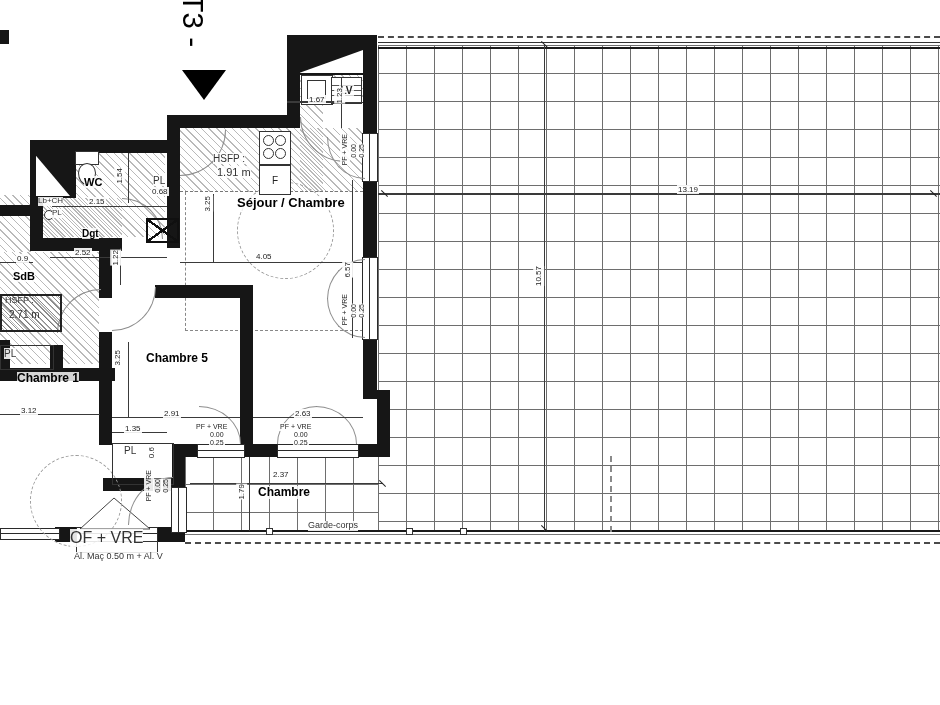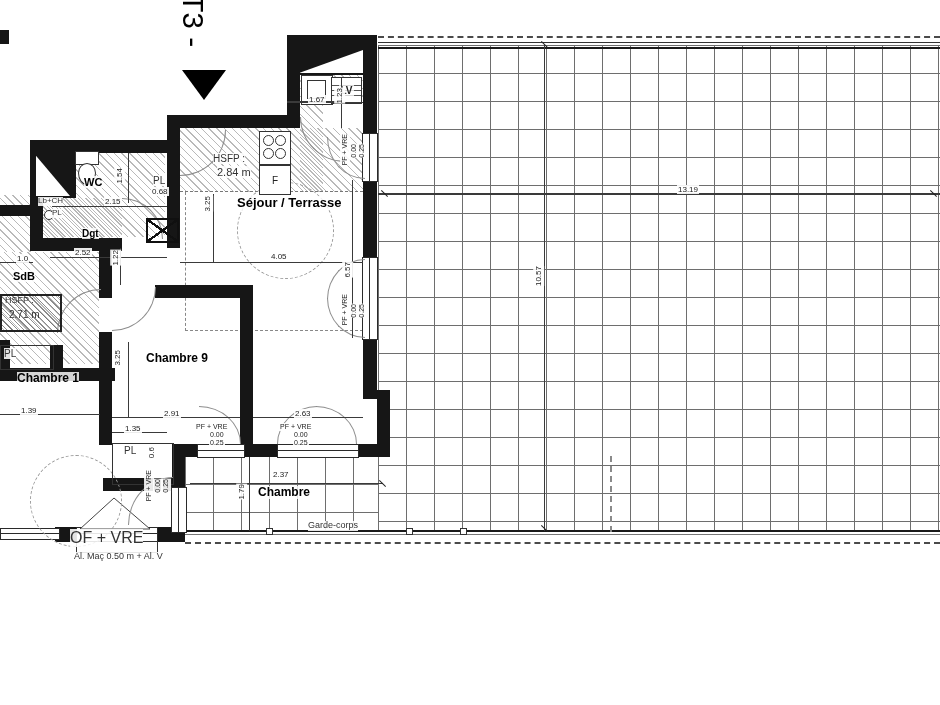--- a/index.html
+++ b/index.html
@@ -182,48 +182,48 @@
   <div class="dline" style="left:249px;top:457px;width:1px;height:74px"></div>
   <div class="tick" style="left:378px;top:483px"></div>
 
   <div class="a v" style="left:176px;top:-6px;font-size:30px;color:#000;transform:none;writing-mode:vertical-rl">T3 -</div>
   <div class="a" style="left:182px;top:70px;width:0;height:0;border-left:22px solid transparent;border-right:22px solid transparent;border-top:30px solid #000"></div>
 
   <div class="room" style="left:84px;top:176px;font-size:11px">WC</div>
   <div class="room" style="left:82px;top:228px;font-size:10px">Dgt</div>
   <div class="room" style="left:13px;top:270px;font-size:11px">SdB</div>
   <div class="room" style="left:17px;top:372px;font-size:12px">Chambre 1</div>
-  <div class="room" style="left:146px;top:352px;font-size:12px">Chambre 9</div>
-  <div class="room" style="left:237px;top:196px;font-size:13px">Séjour / Terrasse</div>
+  <div class="room" style="left:146px;top:352px;font-size:12px">Chambre 5</div>
+  <div class="room" style="left:237px;top:196px;font-size:13px">Séjour / Chambre</div>
   <div class="room" style="left:258px;top:486px;font-size:12px">Chambre</div>
 
   <div class="lbl" style="left:213px;top:153px;font-size:10px">HSFP :</div>
-  <div class="lbl" style="left:217px;top:166px;font-size:11px">2.84 m</div>
+  <div class="lbl" style="left:217px;top:166px;font-size:11px">1.91 m</div>
   <div class="lbl" style="left:5px;top:296px;font-size:9px;background:transparent">HSFP :</div>
   <div class="lbl" style="left:9px;top:309px;font-size:10px;background:transparent">2.71 m</div>
 
   <div class="lbl" style="left:38px;top:197px;font-size:8px">Lb+CH</div>
   <div class="lbl" style="left:52px;top:209px;font-size:8px">PL</div>
   <div class="lbl" style="left:153px;top:175px;font-size:10px">PL</div>
   <div class="dim" style="left:151px;top:187px">0.68</div>
   <div class="lbl" style="left:4px;top:348px;font-size:10px">PL</div>
   <div class="lbl" style="left:124px;top:445px;font-size:10px">PL</div>
   <div class="dim v" style="left:146px;top:447px">0.6</div>
 
   <div class="dim" style="left:308px;top:95px">1.67</div>
   <div class="dim v" style="left:334px;top:88px">1.23</div>
-  <div class="dim" style="left:104px;top:197px">2.15</div>
+  <div class="dim" style="left:88px;top:197px">2.15</div>
   <div class="dim v" style="left:114px;top:168px">1.54</div>
   <div class="dim" style="left:74px;top:248px">2.52</div>
   <div class="dim v" style="left:110px;top:250px">1.22</div>
-  <div class="dim" style="left:16px;top:254px">1.0</div>
-  <div class="dim" style="left:270px;top:252px">4.05</div>
+  <div class="dim" style="left:16px;top:254px">0.9</div>
+  <div class="dim" style="left:255px;top:252px">4.05</div>
   <div class="dim v" style="left:202px;top:196px">3.25</div>
   <div class="dim v" style="left:342px;top:262px">6.57</div>
-  <div class="dim" style="left:20px;top:406px">1.39</div>
+  <div class="dim" style="left:20px;top:406px">3.12</div>
   <div class="dim" style="left:163px;top:409px">2.91</div>
   <div class="dim" style="left:124px;top:424px">1.35</div>
   <div class="dim" style="left:294px;top:409px">2.63</div>
   <div class="dim v" style="left:112px;top:350px">3.25</div>
   <div class="dim" style="left:272px;top:470px">2.37</div>
   <div class="dim v" style="left:236px;top:484px">1.79</div>
 
   <div class="dim" style="left:195px;top:423px;font-size:7px">PF + VRE</div>
   <div class="dim" style="left:209px;top:431px;font-size:7px">0.00</div>
   <div class="dim" style="left:209px;top:439px;font-size:7px">0.25</div>

